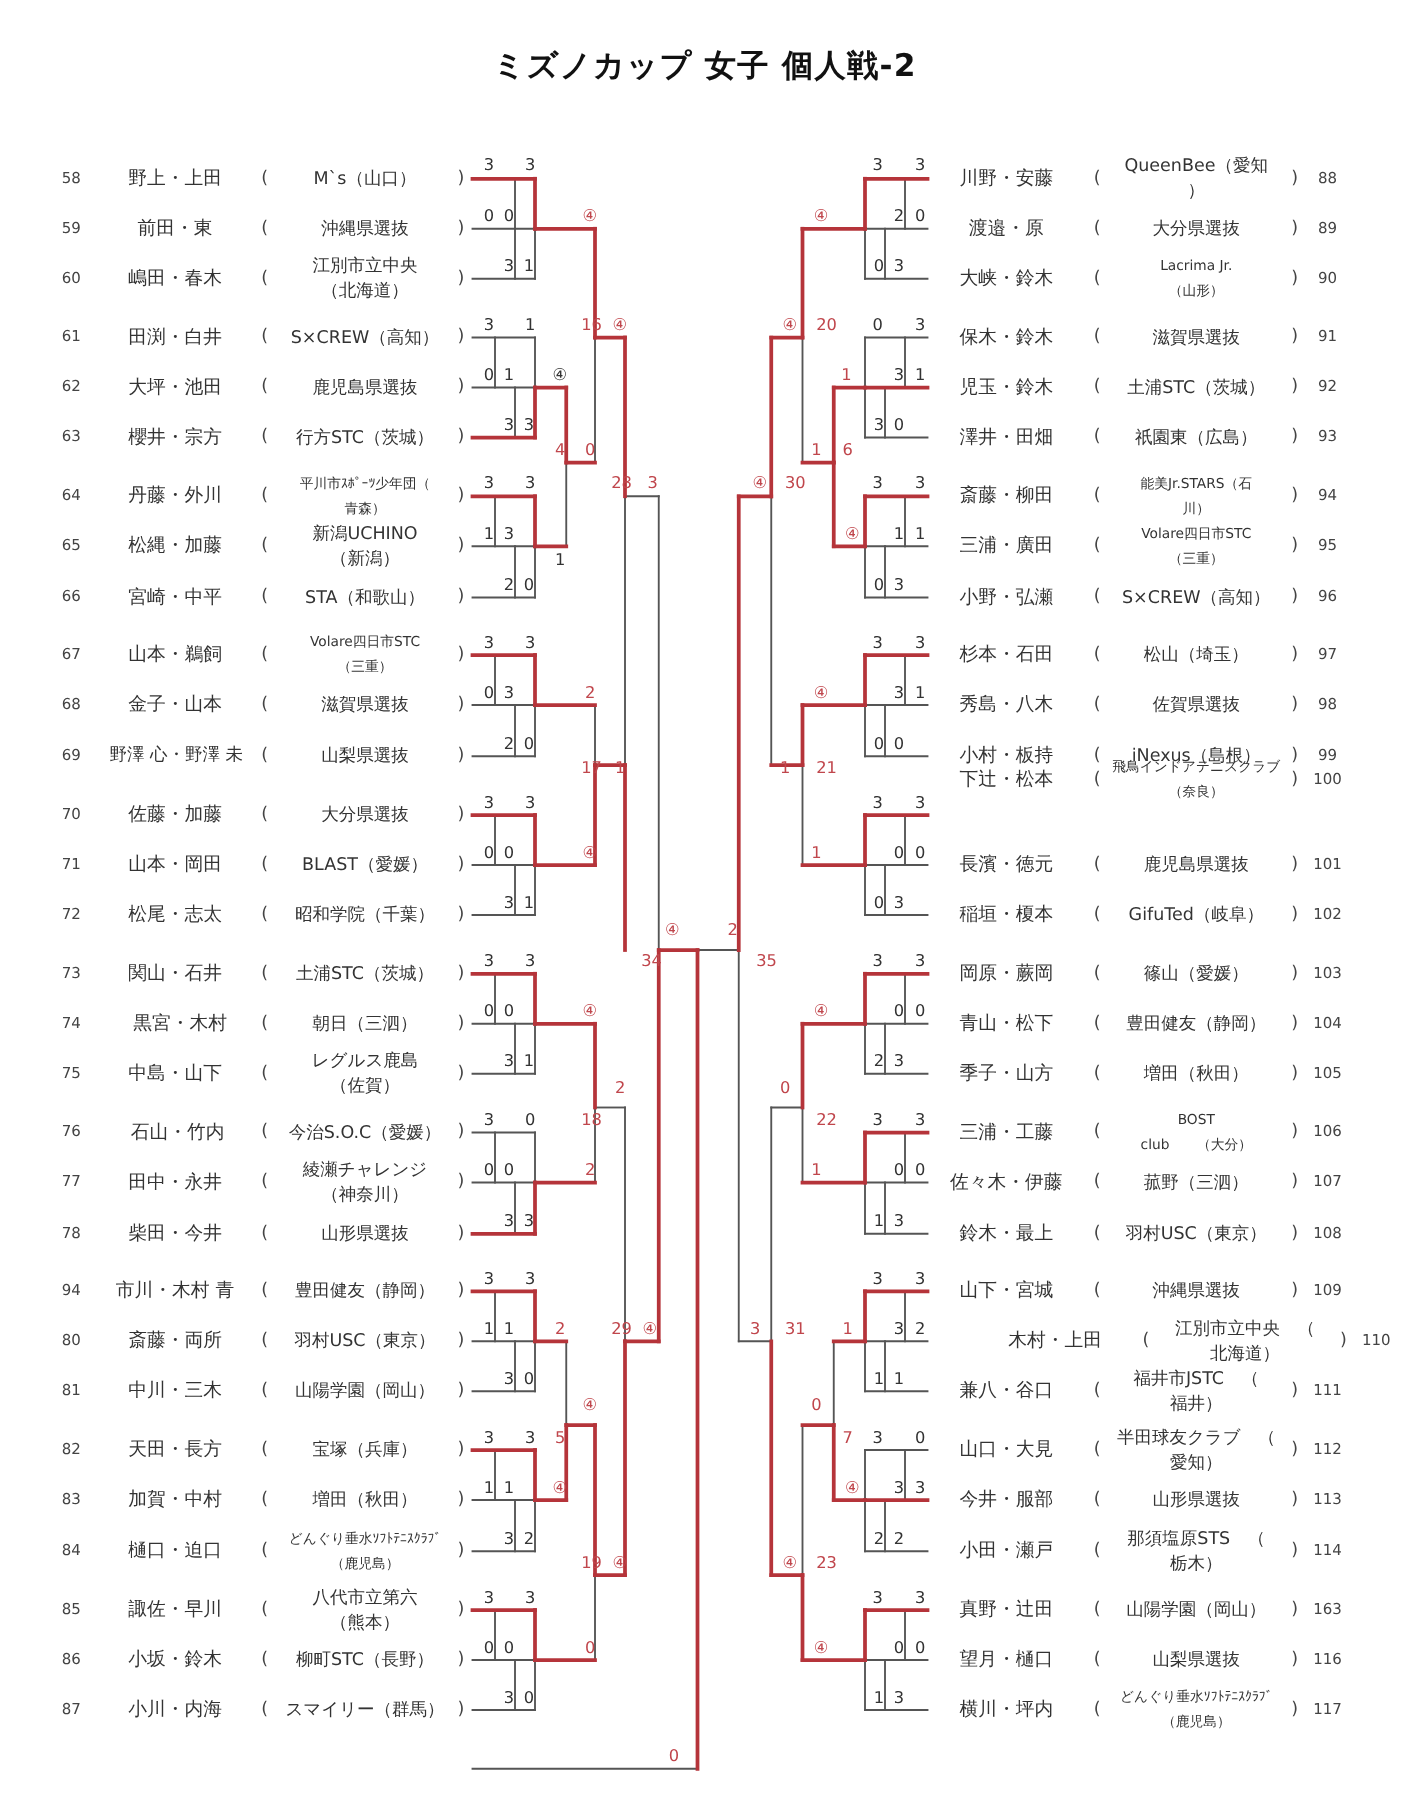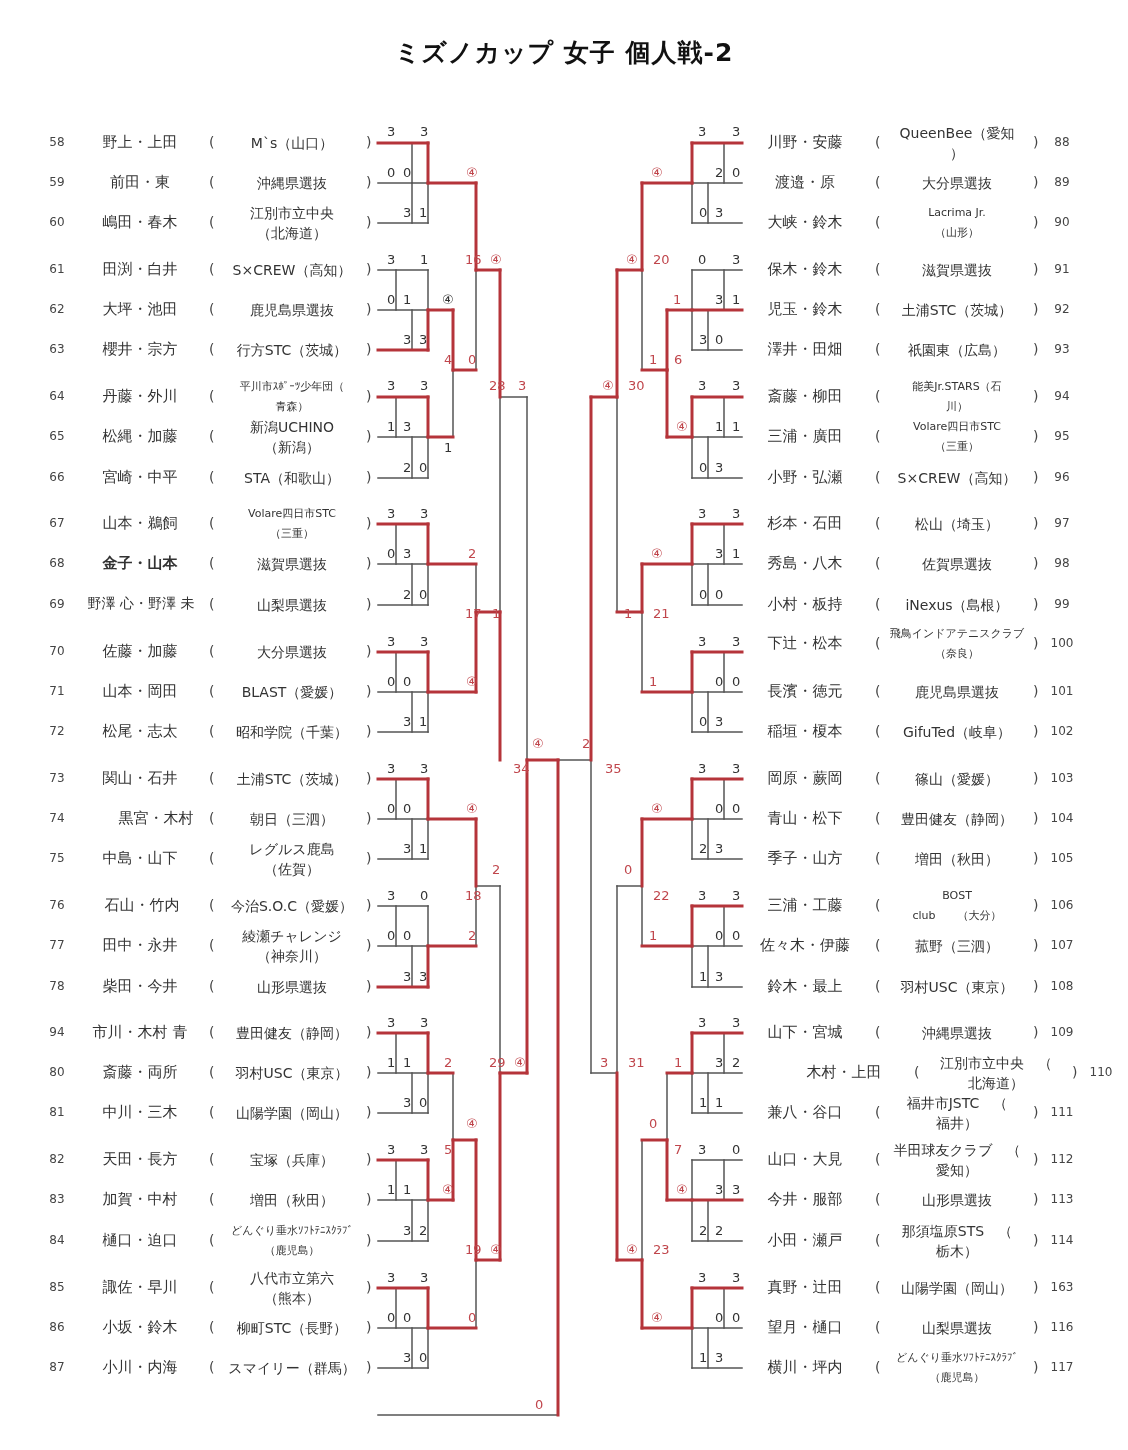--- a/index.html
+++ b/index.html
@@ -483,21 +483,21 @@
   </div>
 <div class="row" style="left: 0px; top: 504px; width: 380px;">
     <div class="num" style="left: 40px; top: 12px;">67</div>
     <div class="name" style="left: 70px; width: 140px; top: 10px;">山本・鵜飼</div>
     <span class="paren" style="left: 209px; top: 11px;">(</span>
     <div class="club" style="left: 220px; width: 144px; top: 0px; font-size: 11px;">Volare四日市STC<br>（三重）</div>
     <span class="paren" style="left: 366px; top: 11px;">)</span>
   </div>
 <div class="row" style="left: 0px; top: 544px; width: 380px;">
     <div class="num" style="left: 40px; top: 12px;">68</div>
-    <div class="name" style="left: 70px; width: 140px; top: 10px; font-weight: bold;">金子・山本</div>
+    <div class="name" style="left: 70px; width: 140px; top: 10px;">金子・山本</div>
     <span class="paren" style="left: 209px; top: 11px;">(</span>
     <div class="club" style="left: 220px; width: 144px; top: 10px;">滋賀県選抜</div>
     <span class="paren" style="left: 366px; top: 11px;">)</span>
   </div>
 <div class="row" style="left: 0px; top: 585px; width: 380px;">
     <div class="num" style="left: 40px; top: 12px;">69</div>
     <div class="name" style="left: 76px; width: 130px; top: 10px; font-size: 14px;">野澤 心・野澤 未</div>
     <span class="paren" style="left: 209px; top: 11px;">(</span>
     <div class="club" style="left: 220px; width: 144px; top: 10px;">山梨県選抜</div>
     <span class="paren" style="left: 366px; top: 11px;">)</span>
@@ -525,21 +525,21 @@
   </div>
 <div class="row" style="left: 0px; top: 759px; width: 380px;">
     <div class="num" style="left: 40px; top: 12px;">73</div>
     <div class="name" style="left: 70px; width: 140px; top: 10px;">関山・石井</div>
     <span class="paren" style="left: 209px; top: 11px;">(</span>
     <div class="club" style="left: 220px; width: 144px; top: 10px;">土浦STC（茨城）</div>
     <span class="paren" style="left: 366px; top: 11px;">)</span>
   </div>
 <div class="row" style="left: 0px; top: 799px; width: 380px;">
     <div class="num" style="left: 40px; top: 12px;">74</div>
-    <div class="name" style="left: 86px; width: 140px; top: 10px;">黒宮・木村</div>
+    <div class="name" style="left: 74px; width: 140px; top: 10px;">黒宮・木村</div>
     <span class="paren" style="left: 209px; top: 11px;">(</span>
     <div class="club" style="left: 220px; width: 144px; top: 10px;">朝日（三泗）</div>
     <span class="paren" style="left: 366px; top: 11px;">)</span>
   </div>
 <div class="row" style="left: 0px; top: 839px; width: 380px;">
     <div class="num" style="left: 40px; top: 12px;">75</div>
     <div class="name" style="left: 70px; width: 140px; top: 10px;">中島・山下</div>
     <span class="paren" style="left: 209px; top: 11px;">(</span>
     <div class="club" style="left: 220px; width: 144px; top: 0px;">レグルス鹿島<br>（佐賀）</div>
     <span class="paren" style="left: 366px; top: 11px;">)</span>
@@ -705,21 +705,21 @@
     <span class="paren" style="left: 288px; top: 11px;">)</span>
     <div class="num" style="left: 300px; top: 12px;">98</div>
   </div>
 <div class="row" style="left: 745px; top: 585px; width: 380px;">
     <div class="name" style="left: 0px; width: 120px; top: 10px;">小村・板持</div>
     <span class="paren" style="left: 130px; top: 11px;">(</span>
     <div class="club" style="left: 140px; width: 144px; top: 10px;">iNexus（島根）</div>
     <span class="paren" style="left: 288px; top: 11px;">)</span>
     <div class="num" style="left: 300px; top: 12px;">99</div>
   </div>
-<div class="row" style="left: 745px; top: 624px; width: 380px;">
+<div class="row" style="left: 745px; top: 604px; width: 380px;">
     <div class="name" style="left: 0px; width: 120px; top: 10px;">下辻・松本</div>
     <span class="paren" style="left: 130px; top: 11px;">(</span>
     <div class="club" style="left: 140px; width: 144px; top: 0px; font-size: 11px;">飛鳥インドアテニスクラブ<br>（奈良）</div>
     <span class="paren" style="left: 288px; top: 11px;">)</span>
     <div class="num" style="left: 300px; top: 12px;">100</div>
   </div>
 <div class="row" style="left: 745px; top: 672px; width: 380px;">
     <div class="name" style="left: 0px; width: 120px; top: 10px;">長濱・徳元</div>
     <span class="paren" style="left: 130px; top: 11px;">(</span>
     <div class="club" style="left: 140px; width: 144px; top: 10px;">鹿児島県選抜</div>

